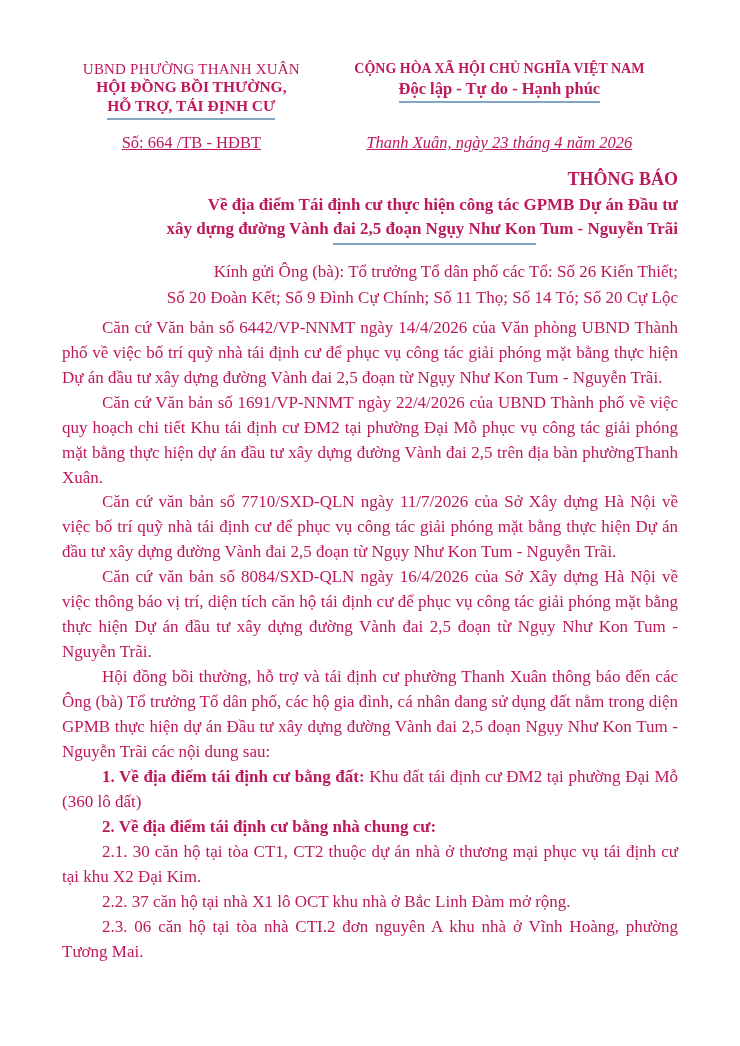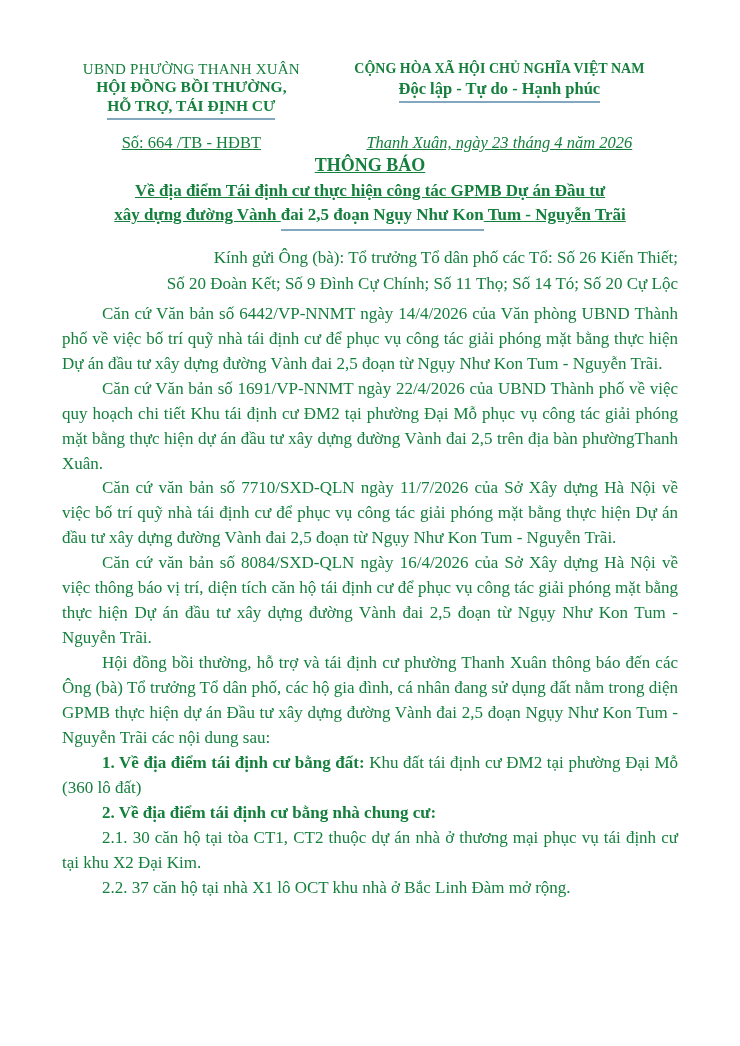--- a/index.html
+++ b/index.html
@@ -6,21 +6,21 @@
     margin: 0;
     padding: 0;
     background: #ffffff;
   }
   .page {
     position: relative;
     width: 740px;
     height: 1046px;
     margin: 0 auto;
     background: #ffffff;
-    color: #15803d;
+    color: #be185d;
     font-family: "Liberation Serif", "DejaVu Serif", serif;
     font-size: 17px;
     box-sizing: border-box;
     padding: 60px 62px 20px 62px;
     overflow: hidden;
   }
   
   .hdr {
     display: flex;
     align-items: flex-start;
@@ -55,23 +55,23 @@
     font-size: 16.5px;
   }
   .date-line {
     width: 58%;
     text-align: center;
     font-style: italic;
     font-size: 16.5px;
   }
   
   .title-block {
-    text-align: center;
+    text-align: right;
+    margin-top: 14px;
     line-height: 1.42;
-    text-decoration: underline;
   }
   .title-main { font-weight: bold; font-size: 18px; }
   .title-sub  { font-weight: bold; font-size: 17px; }
   
   .salutation {
     text-align: right;
     margin-top: 14px;
     line-height: 1.55;
     font-size: 17px;
   }
@@ -125,15 +125,16 @@
     <p>Căn cứ văn bản số 7710/SXD-QLN ngày 11/7/2026 của Sở Xây dựng Hà Nội về việc bố trí quỹ nhà tái định cư để phục vụ công tác giải phóng mặt bằng thực hiện Dự án đầu tư xây dựng đường Vành đai 2,5 đoạn từ Ngụy Như Kon Tum - Nguyễn Trãi.</p>
     <p>Căn cứ văn bản số 8084/SXD-QLN ngày 16/4/2026 của Sở Xây dựng Hà Nội về việc thông báo vị trí, diện tích căn hộ tái định cư để phục vụ công tác giải phóng mặt bằng thực hiện Dự án đầu tư xây dựng đường Vành đai 2,5 đoạn từ Ngụy Như Kon Tum - Nguyễn Trãi.</p>
     <p>Hội đồng bồi thường, hỗ trợ và tái định cư phường Thanh Xuân thông báo đến các Ông (bà) Tổ trưởng Tổ dân phố, các hộ gia đình, cá nhân đang sử dụng đất nằm trong diện GPMB thực hiện dự án Đầu tư xây dựng đường Vành đai 2,5 đoạn Ngụy Như Kon Tum - Nguyễn Trãi các nội dung sau:</p>
 
     <p><span class="bold">1. Về địa điểm tái định cư bằng đất:</span><span> Khu đất tái định cư ĐM2 tại phường Đại Mỗ (360 lô đất)</span></p>
 
     <p class="bold">2. Về địa điểm tái định cư bằng nhà chung cư:</p>
 
     <p>2.1. 30 căn hộ tại tòa CT1, CT2 thuộc dự án nhà ở thương mại phục vụ tái định cư tại khu X2 Đại Kim.</p>
     <p>2.2. 37 căn hộ tại nhà X1 lô OCT khu nhà ở Bắc Linh Đàm mở rộng.</p>
+    <p>2.3. 06 căn hộ tại tòa nhà CTI.2 đơn nguyên A khu nhà ở Vĩnh Hoàng, phường Tương Mai.</p>
   </div>
 
 </div>
 
 </body></html>

